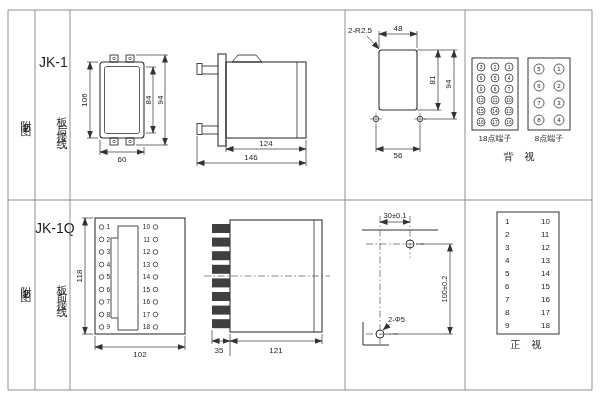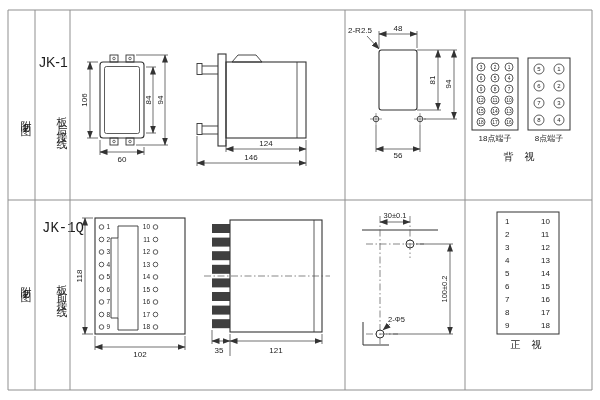--- a/index.html
+++ b/index.html
@@ -22,21 +22,21 @@
 </head>
 <body>
 
 <div id="stage">
 
   <div class="vtext" style="left:9px;top:90px;width:24px;height:70px;">附图2</div>
   <div class="htext" style="left:39px;top:54px;">JK-1</div>
   <div class="vtext" style="left:47px;top:76px;width:22px;height:92px;letter-spacing:7px;">板后接线</div>
 
   <div class="vtext" style="left:9px;top:256px;width:24px;height:70px;">附图2</div>
-  <div class="htext" style="left:42px;top:220px;font-family:Liberation Mono, monospace;">JK-1Q</div>
+  <div class="htext" style="left:35px;top:220px;">JK-1Q</div>
   <div class="vtext" style="left:47px;top:244px;width:22px;height:92px;letter-spacing:7px;">板前接线</div>
 
   <svg width="600" height="400" viewBox="0 0 600 400">
     <defs>
       <marker id="arr" viewBox="0 0 8 6" markerWidth="8" markerHeight="6" refX="7.5" refY="3" orient="auto-start-reverse" markerUnits="userSpaceOnUse">
         <path d="M0,0 L8,3 L0,6 Z" fill="#333"></path>
       </marker>
     </defs>
 
     <g stroke="#8f8f8f" stroke-width="1">

